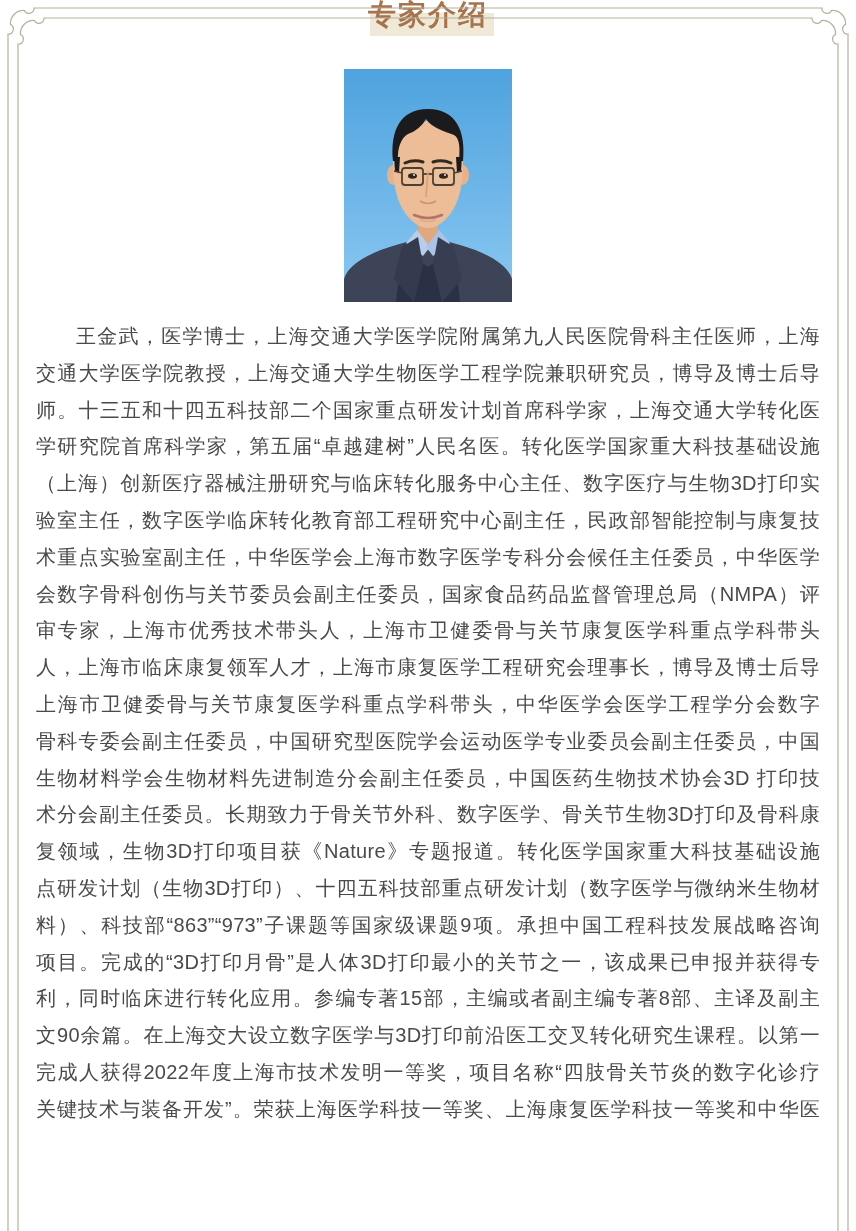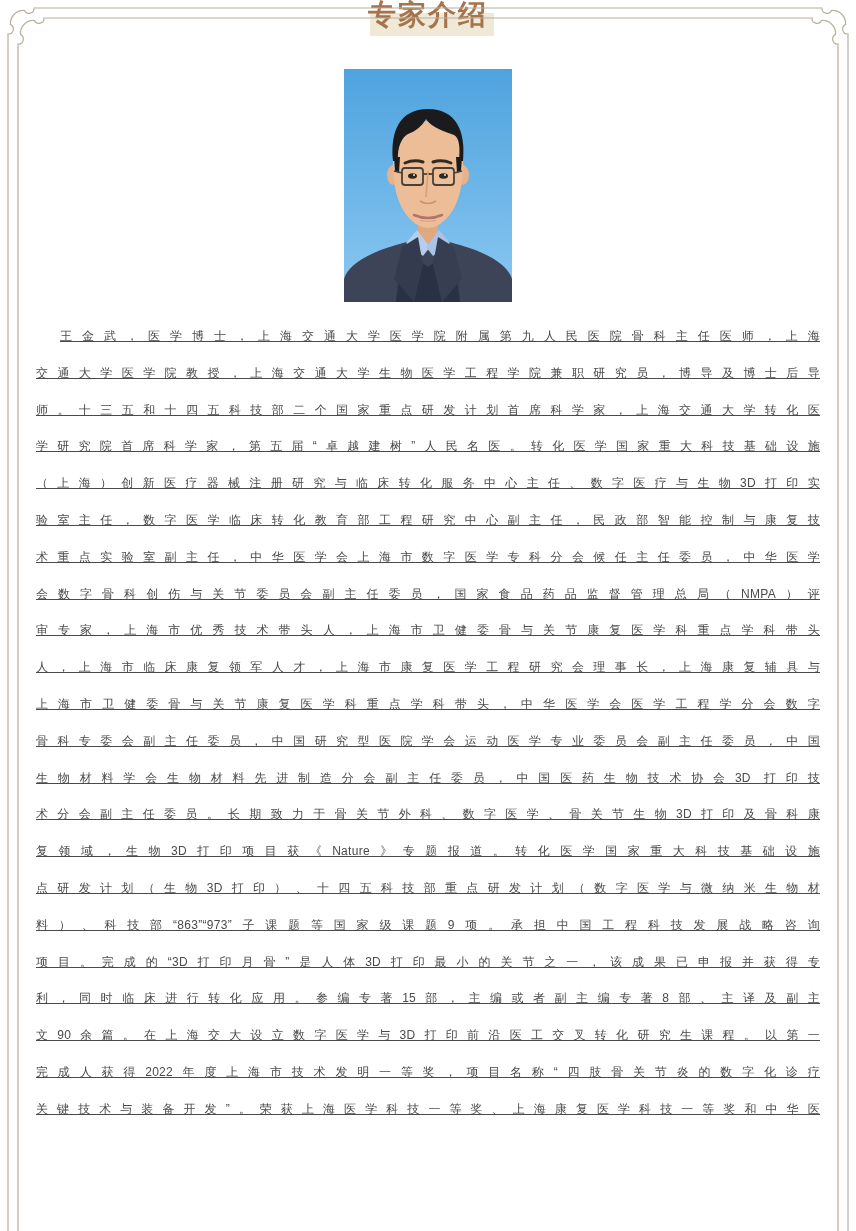--- a/index.html
+++ b/index.html
@@ -16,25 +16,24 @@
   .title-wrap{position:relative;height:32px;text-align:center;z-index:1;}
   .t-inner{position:relative;display:inline-block;}
   .hl{position:absolute;left:2px;right:-6px;top:13px;height:23px;background:var(--title-highlight,#f0e9d7);z-index:0;}
   .title-text{position:relative;z-index:1;font-size:28px;line-height:30px;font-weight:700;
     color:var(--title,#a6734c);letter-spacing:2px;}
   
   .photo{display:block;width:168px;height:233px;margin:37px auto 0;z-index:1;position:relative;}
   
   .article{margin:16px 36px 0;position:relative;z-index:1;}
   .line{
-    font-size:12px;line-height:36.8px;height:36.8px;overflow:hidden;
+    font-size:20px;line-height:36.8px;height:36.8px;overflow:hidden;
     color:var(--body-text,#4a4a4a);
     text-align:justify;text-align-last:justify;text-justify:inter-character;
     letter-spacing:0.3px;
-    text-decoration:underline;
   }
   .line:first-child{text-indent:2em;}
 </style>
 </head>
 <body>
 
 <div class="page">
 
   <svg class="frame" width="856" height="1231" viewBox="0 0 856 1231">
     <path d="M 8,1240 L 8,34
@@ -114,21 +113,21 @@
   <div class="article" id="article">
       <div class="line">王金武，医学博士，上海交通大学医学院附属第九人民医院骨科主任医师，上海</div>
       <div class="line">交通大学医学院教授，上海交通大学生物医学工程学院兼职研究员，博导及博士后导</div>
       <div class="line">师。十三五和十四五科技部二个国家重点研发计划首席科学家，上海交通大学转化医</div>
       <div class="line">学研究院首席科学家，第五届“卓越建树”人民名医。转化医学国家重大科技基础设施</div>
       <div class="line">（上海）创新医疗器械注册研究与临床转化服务中心主任、数字医疗与生物3D打印实</div>
       <div class="line">验室主任，数字医学临床转化教育部工程研究中心副主任，民政部智能控制与康复技</div>
       <div class="line">术重点实验室副主任，中华医学会上海市数字医学专科分会候任主任委员，中华医学</div>
       <div class="line">会数字骨科创伤与关节委员会副主任委员，国家食品药品监督管理总局（NMPA）评</div>
       <div class="line">审专家，上海市优秀技术带头人，上海市卫健委骨与关节康复医学科重点学科带头</div>
-      <div class="line">人，上海市临床康复领军人才，上海市康复医学工程研究会理事长，上海康复辅具与</div>
+      <div class="line">人，上海市临床康复领军人才，上海市康复医学工程研究会理事长，博导及博士后导</div>
       <div class="line">上海市卫健委骨与关节康复医学科重点学科带头，中华医学会医学工程学分会数字</div>
       <div class="line">骨科专委会副主任委员，中国研究型医院学会运动医学专业委员会副主任委员，中国</div>
       <div class="line">生物材料学会生物材料先进制造分会副主任委员，中国医药生物技术协会3D 打印技</div>
       <div class="line">术分会副主任委员。长期致力于骨关节外科、数字医学、骨关节生物3D打印及骨科康</div>
       <div class="line">复领域，生物3D打印项目获《Nature》专题报道。转化医学国家重大科技基础设施</div>
       <div class="line">点研发计划（生物3D打印）、十四五科技部重点研发计划（数字医学与微纳米生物材</div>
       <div class="line">料）、科技部“863”“973”子课题等国家级课题9项。承担中国工程科技发展战略咨询</div>
       <div class="line">项目。完成的“3D打印月骨”是人体3D打印最小的关节之一，该成果已申报并获得专</div>
       <div class="line">利，同时临床进行转化应用。参编专著15部，主编或者副主编专著8部、主译及副主</div>
       <div class="line">文90余篇。在上海交大设立数字医学与3D打印前沿医工交叉转化研究生课程。以第一</div>

